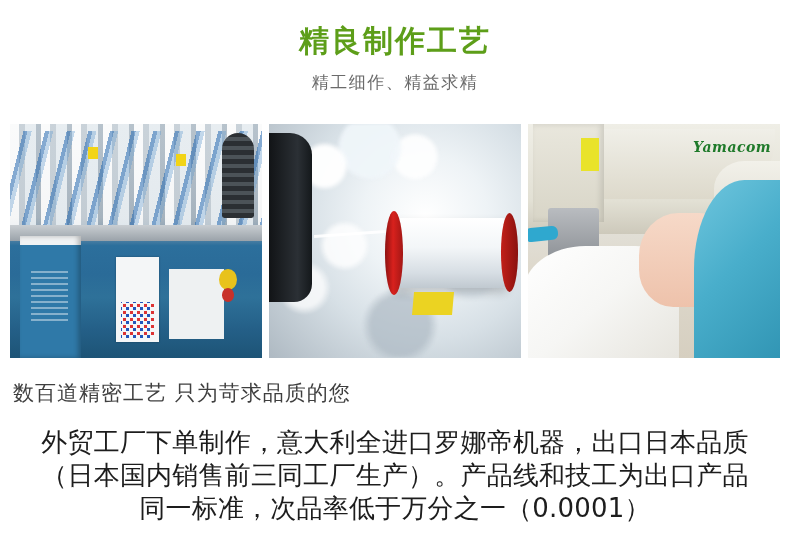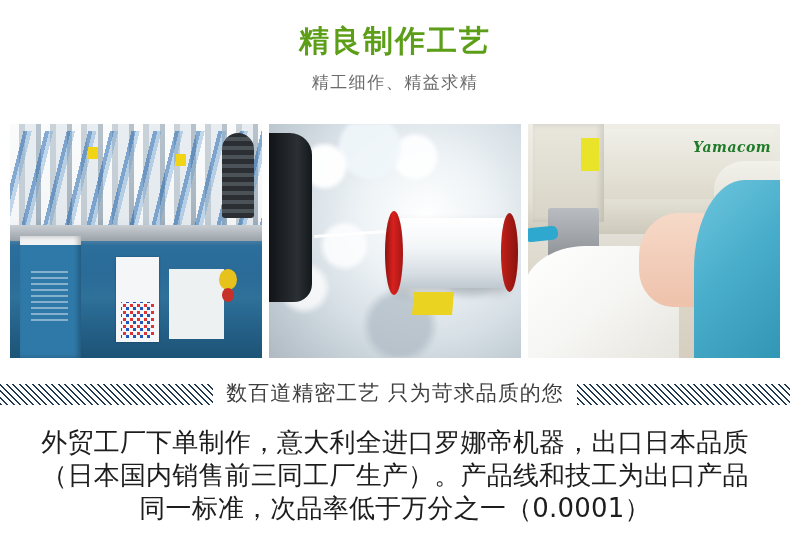--- a/index.html
+++ b/index.html
@@ -256,22 +256,23 @@
     border-radius: 40% 0 0 40%;
   }
 
   
   .divider {
     position: absolute;
     top: 381px; left: 0;
     width: 790px;
     height: 24px;
     display: flex;
-    align-items: flex-end;
+    align-items: flex-start;
     justify-content: center;
+    flex-direction: column;
   }
   .hatch {
     flex: 1 1 auto;
     height: 21px;
     background-image: repeating-linear-gradient(
       45deg,
       #223a4f 0px, #223a4f 1.6px,
       #ffffff 1.6px, #ffffff 4.6px);
   }
   .divider-text {

